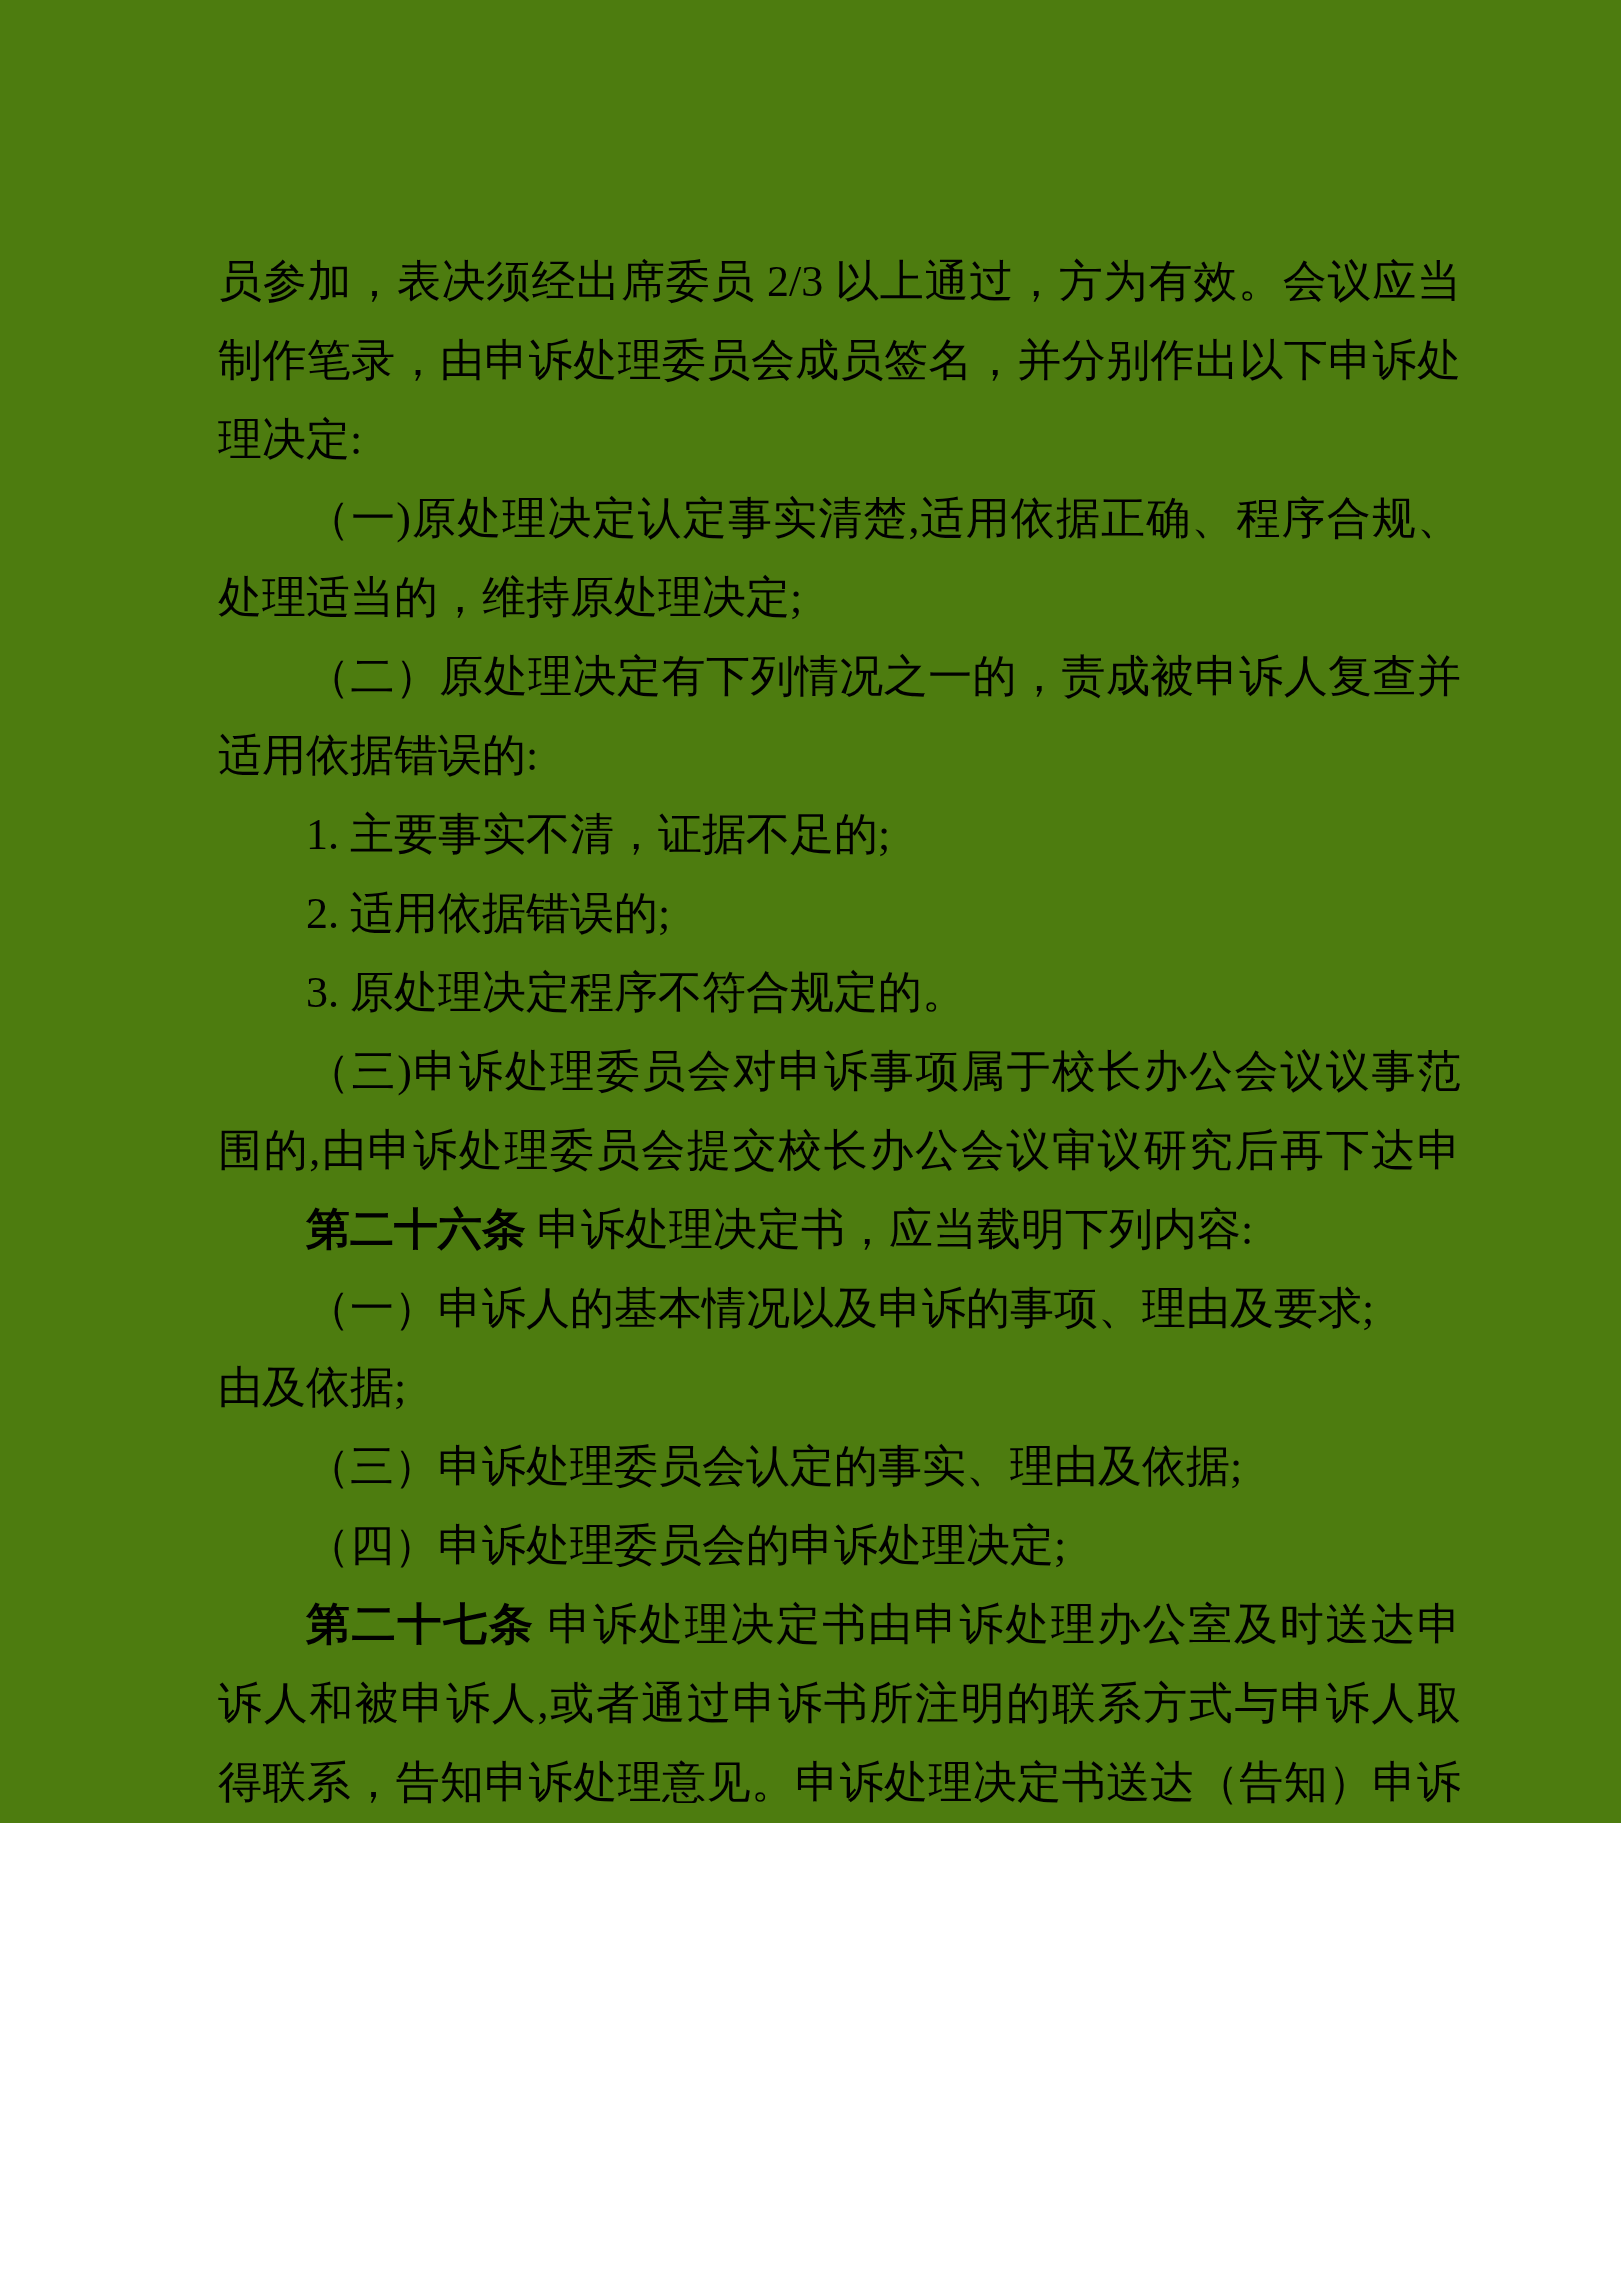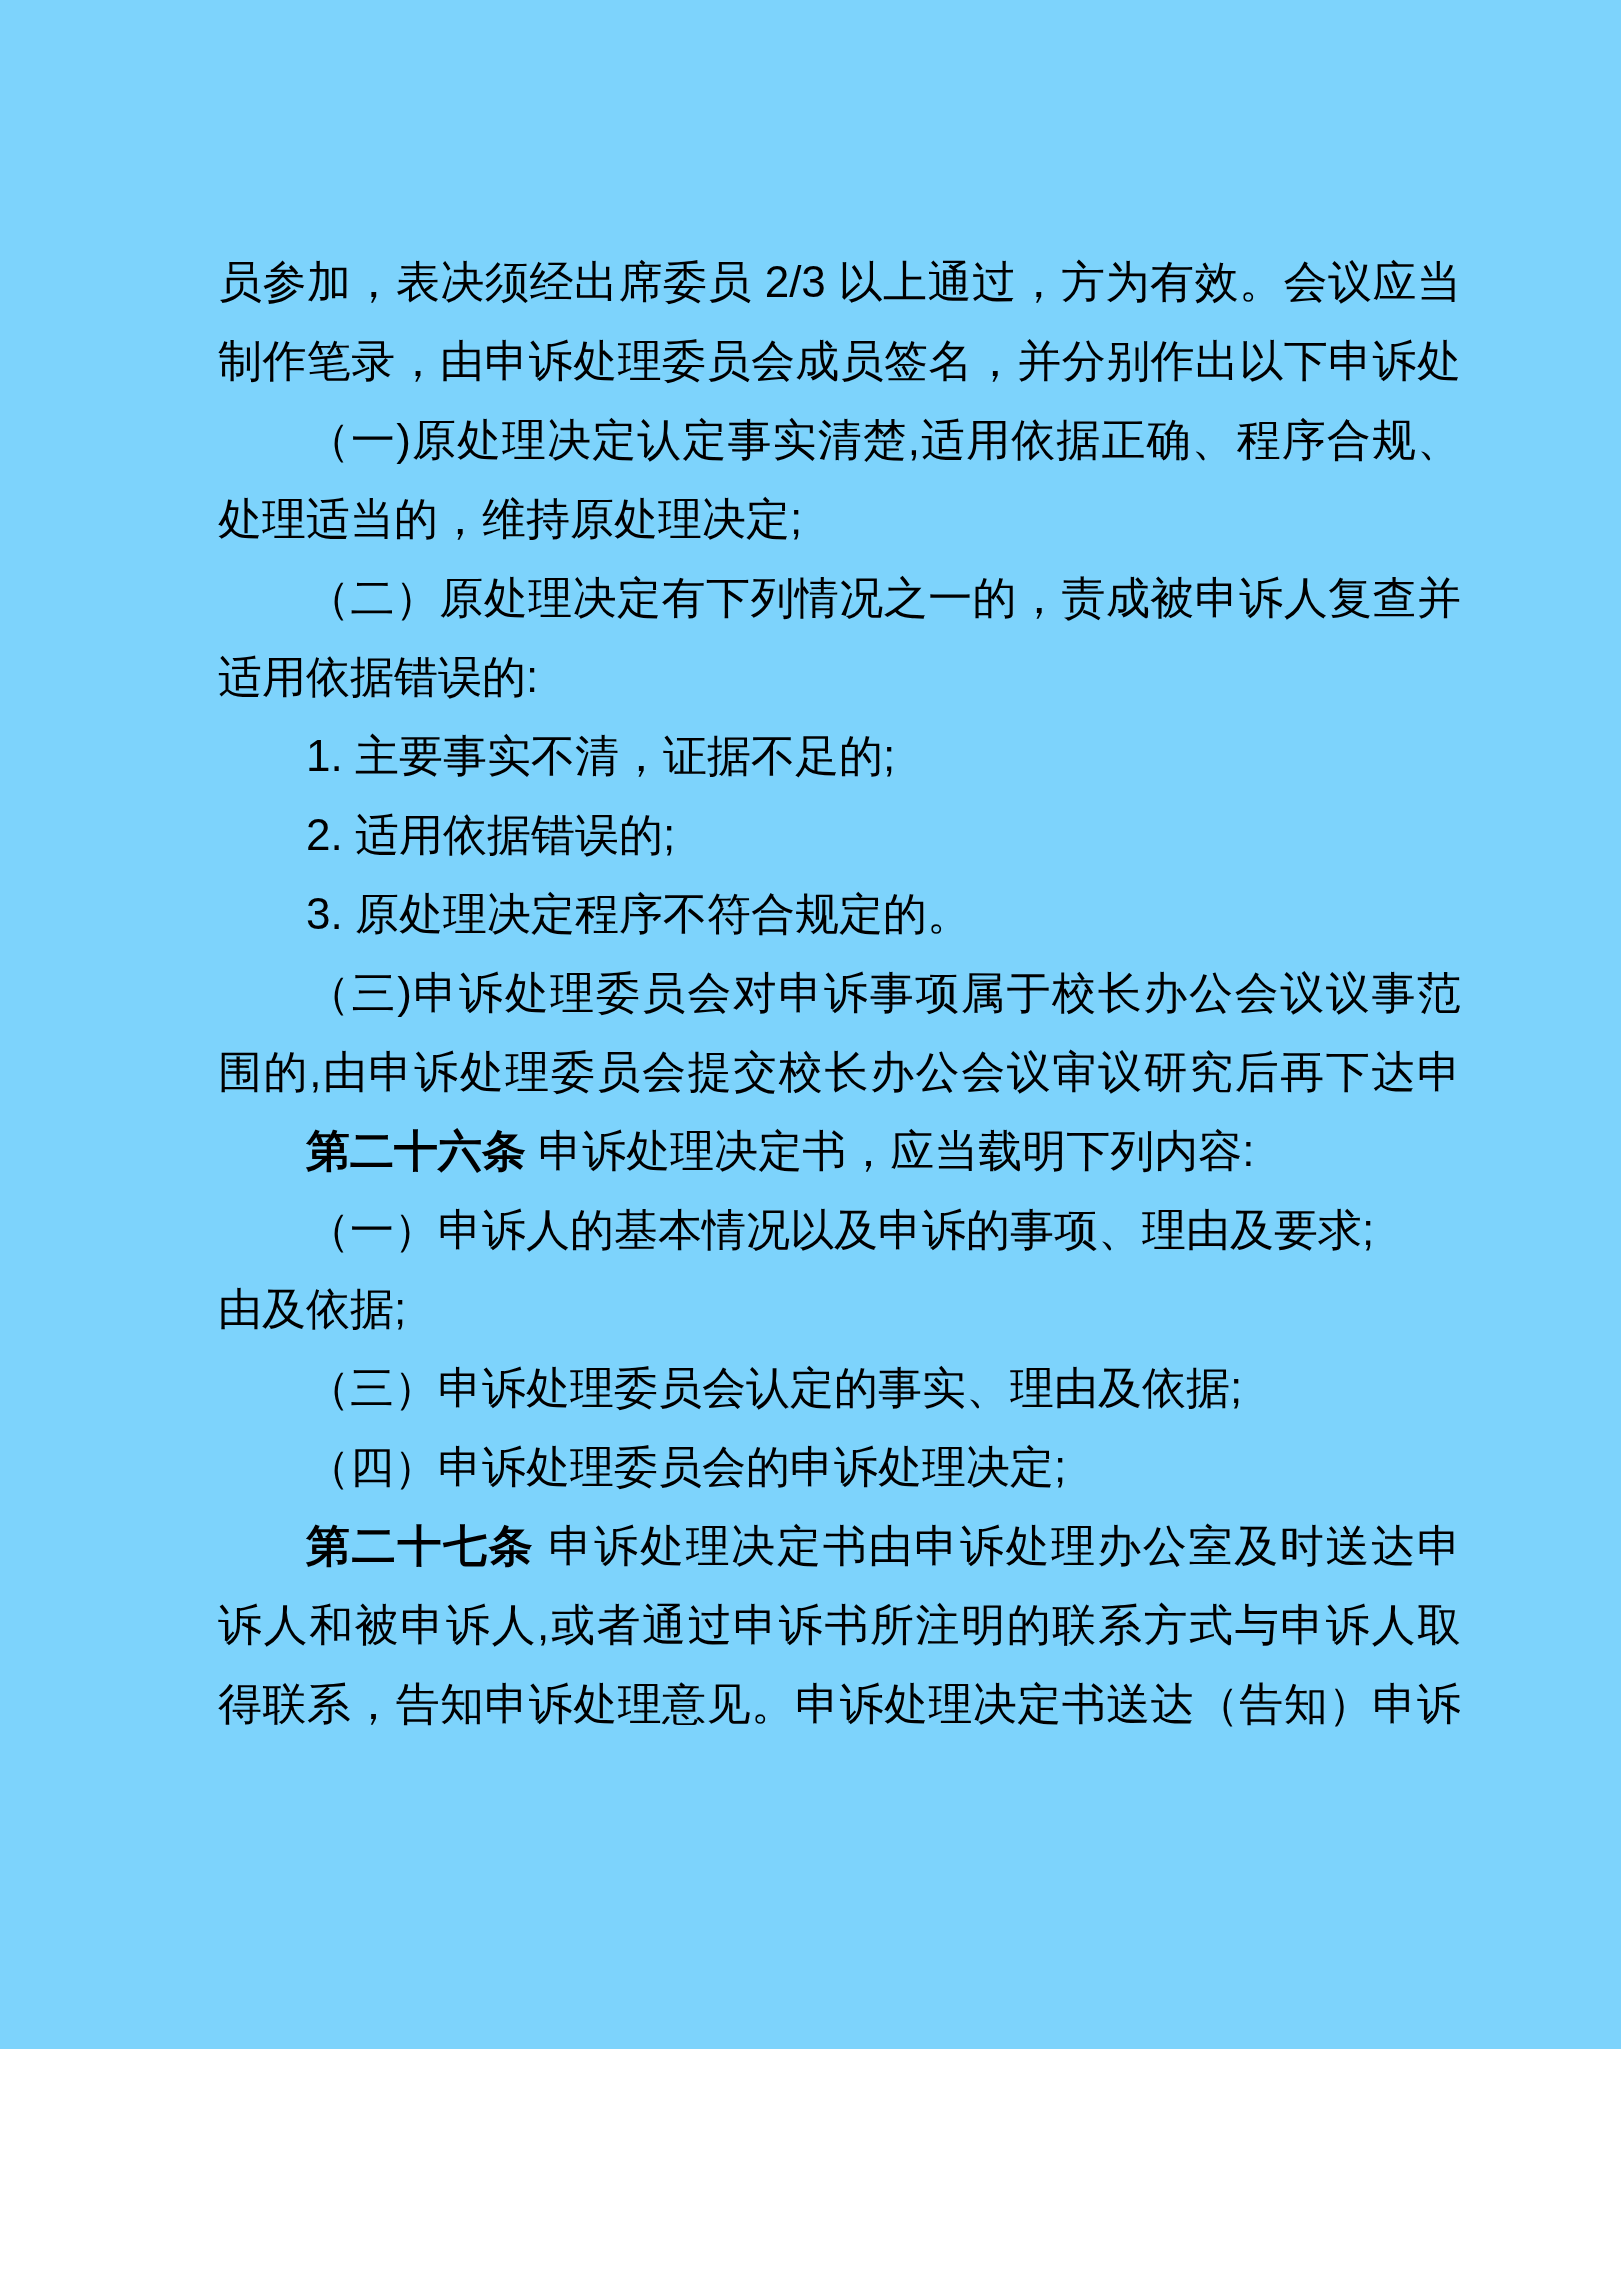--- a/index.html
+++ b/index.html
@@ -3,24 +3,24 @@
 <meta charset="utf-8">
 <style>
   html, body {
     margin: 0;
     padding: 0;
     background: #ffffff;
   }
   .page {
     position: relative;
     width: 1621px;
-    height: 2049px;
-    background: #7dd3fc;
+    height: 1823px;
+    background: #4d7c0f;
     color: #000000;
-    font-family: Liberation Sans, sans-serif;
+    font-family: Liberation Serif, serif;
     overflow: hidden;
   }
   .text-block {
     position: absolute;
     left: 218px;
     top: 242px;
     width: 1243px;
     font-size: 44px;
   }
   .line {
@@ -51,20 +51,21 @@
   }
 </style>
 </head>
 <body>
 
 <div class="page">
 
   <div class="text-block">
     <div class="line jfy"><span>员参加，表决须经出席委员 2/3 以上通过，方为有效。会议应当</span></div>
     <div class="line jfy"><span>制作笔录，由申诉处理委员会成员签名，并分别作出以下申诉处</span></div>
+    <div class="line"><span>理决定:</span></div>
     <div class="line jfy indent"><span>（一)原处理决定认定事实清楚,适用依据正确、程序合规、</span></div>
     <div class="line"><span>处理适当的，维持原处理决定;</span></div>
     <div class="line jfy indent"><span>（二）原处理决定有下列情况之一的，责成被申诉人复查并</span></div>
     <div class="line"><span>适用依据错误的:</span></div>
     <div class="line indent"><span>1. 主要事实不清，证据不足的;</span></div>
     <div class="line indent"><span>2. 适用依据错误的;</span></div>
     <div class="line indent"><span>3. 原处理决定程序不符合规定的。</span></div>
     <div class="line jfy indent"><span>（三)申诉处理委员会对申诉事项属于校长办公会议议事范</span></div>
     <div class="line jfy"><span>围的,由申诉处理委员会提交校长办公会议审议研究后再下达申</span></div>
     <div class="line indent"><span class="bold">第二十六条</span><span> 申诉处理决定书，应当载明下列内容:</span></div>

